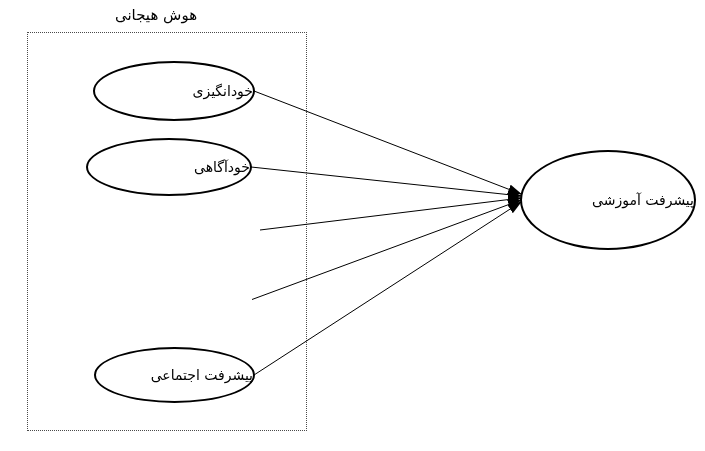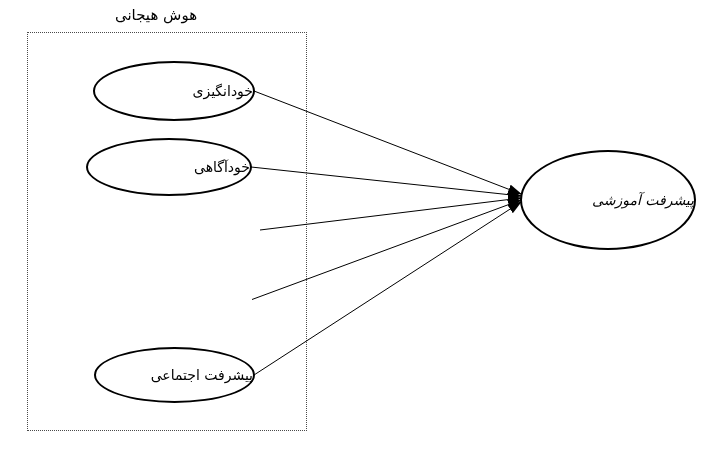--- a/index.html
+++ b/index.html
@@ -40,21 +40,21 @@
     color: #000000;
     direction: rtl;
     box-sizing: border-box;
     text-align: center;
   }
   .node-1 { left: 93px;  top: 61px;  width: 162px; height: 60px; }
   .node-2 { left: 86px;  top: 138px; width: 166px; height: 58px; }
   .node-3 { left: 89px;  top: 200px; width: 172px; height: 60px; }
   .node-4 { left: 95px;  top: 266px; width: 158px; height: 67px; }
   .node-5 { left: 94px;  top: 347px; width: 161px; height: 56px; }
-  .node-target { left: 520px; top: 150px; width: 176px; height: 100px; border-width: 2px; font-style: italic; }
+  .node-target { left: 520px; top: 150px; width: 176px; height: 100px; border-width: 2px; }
   .connector-layer {
     position: absolute;
     left: 0; top: 0;
     width: 705px; height: 451px;
     pointer-events: none;
   }
 </style>
 </head>
 <body>
 

